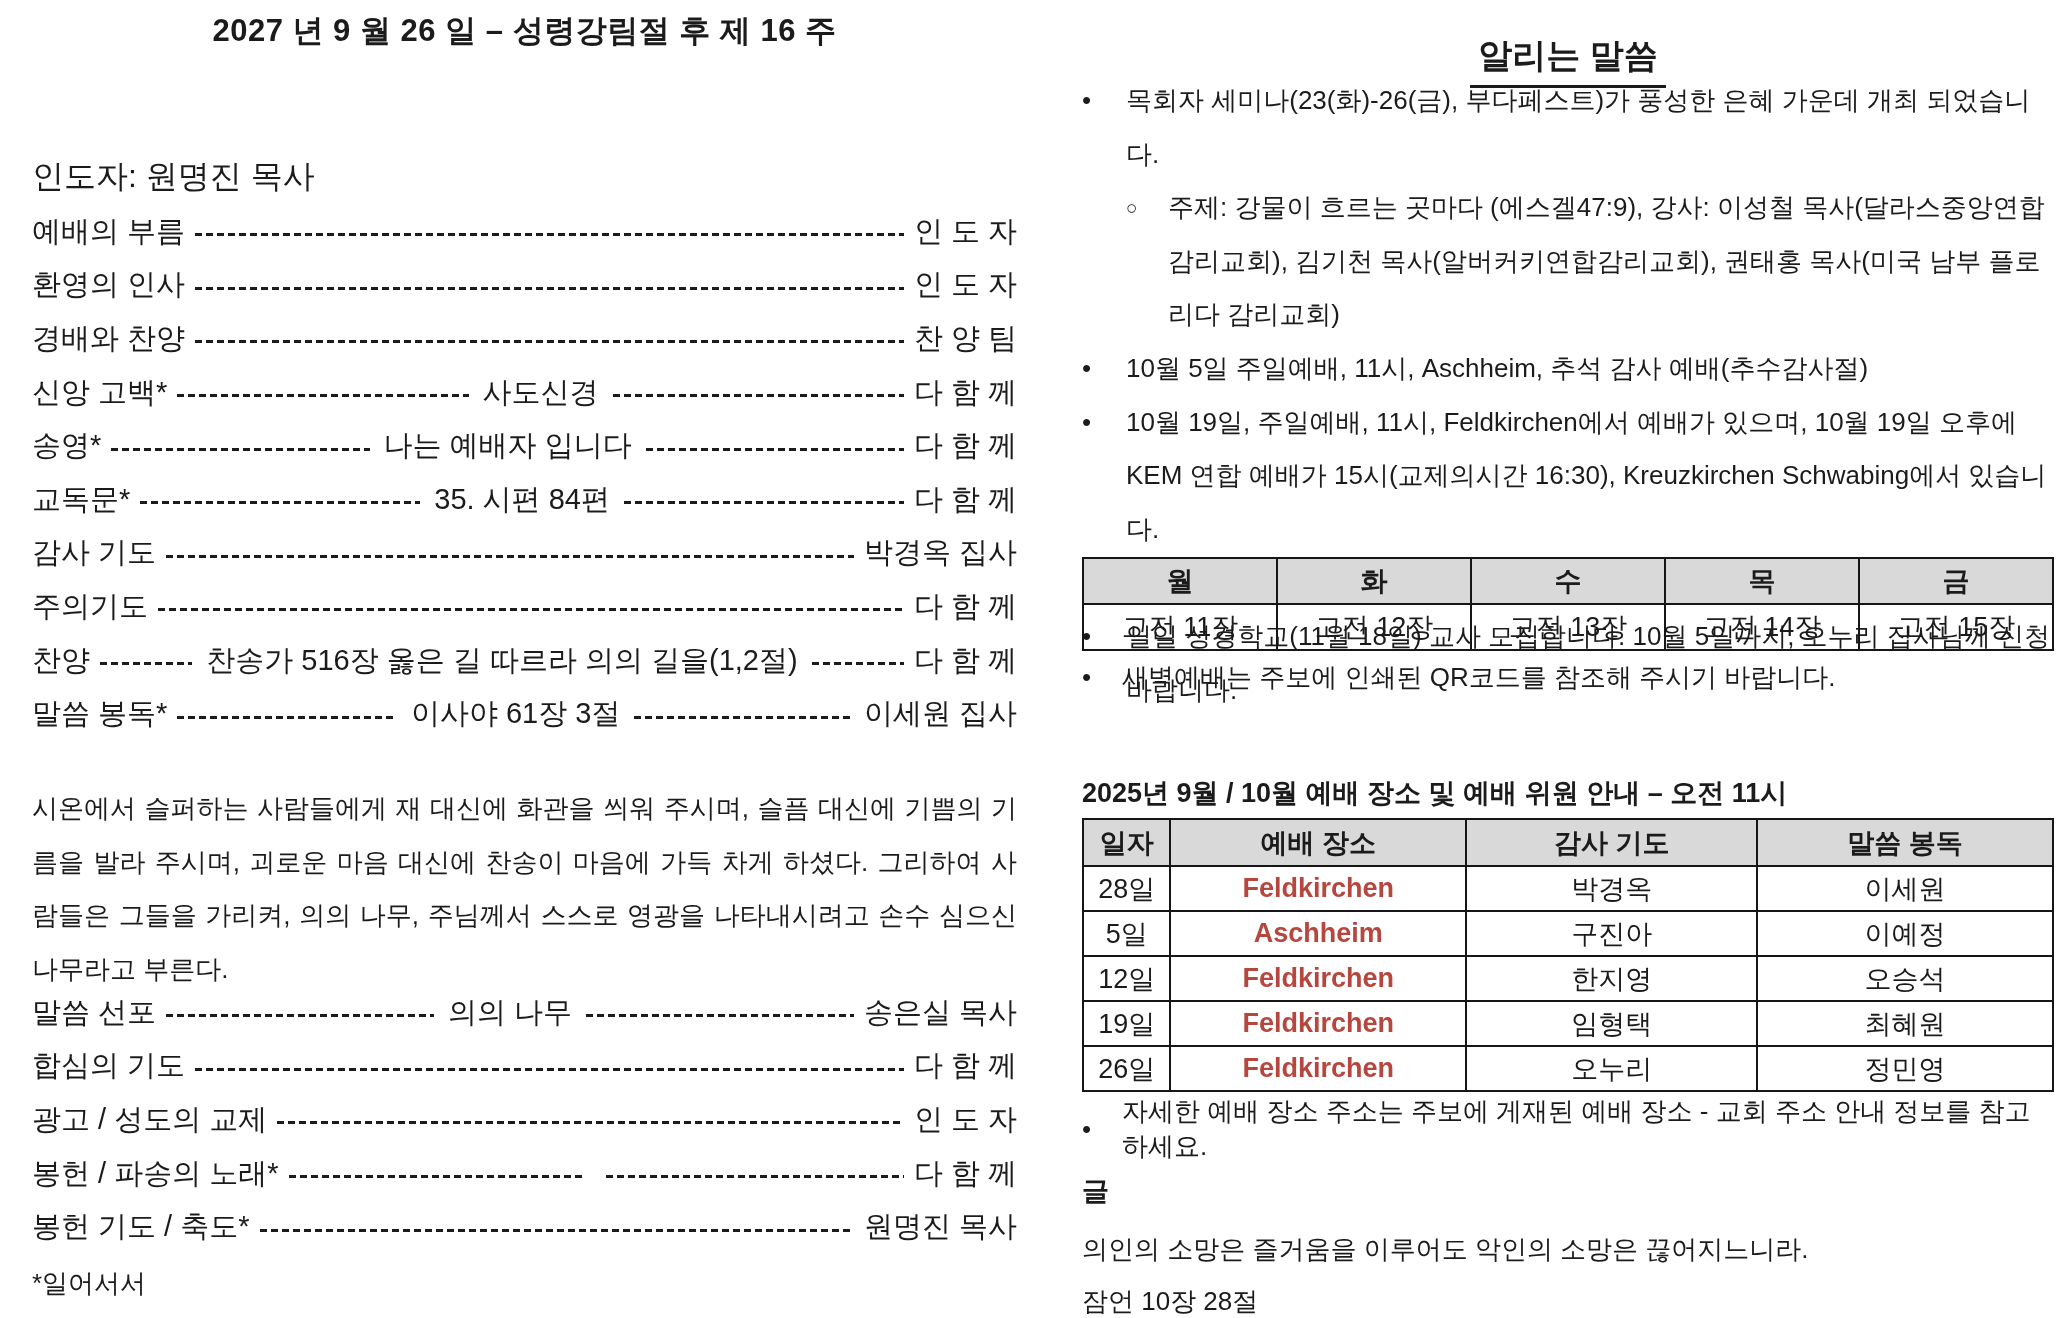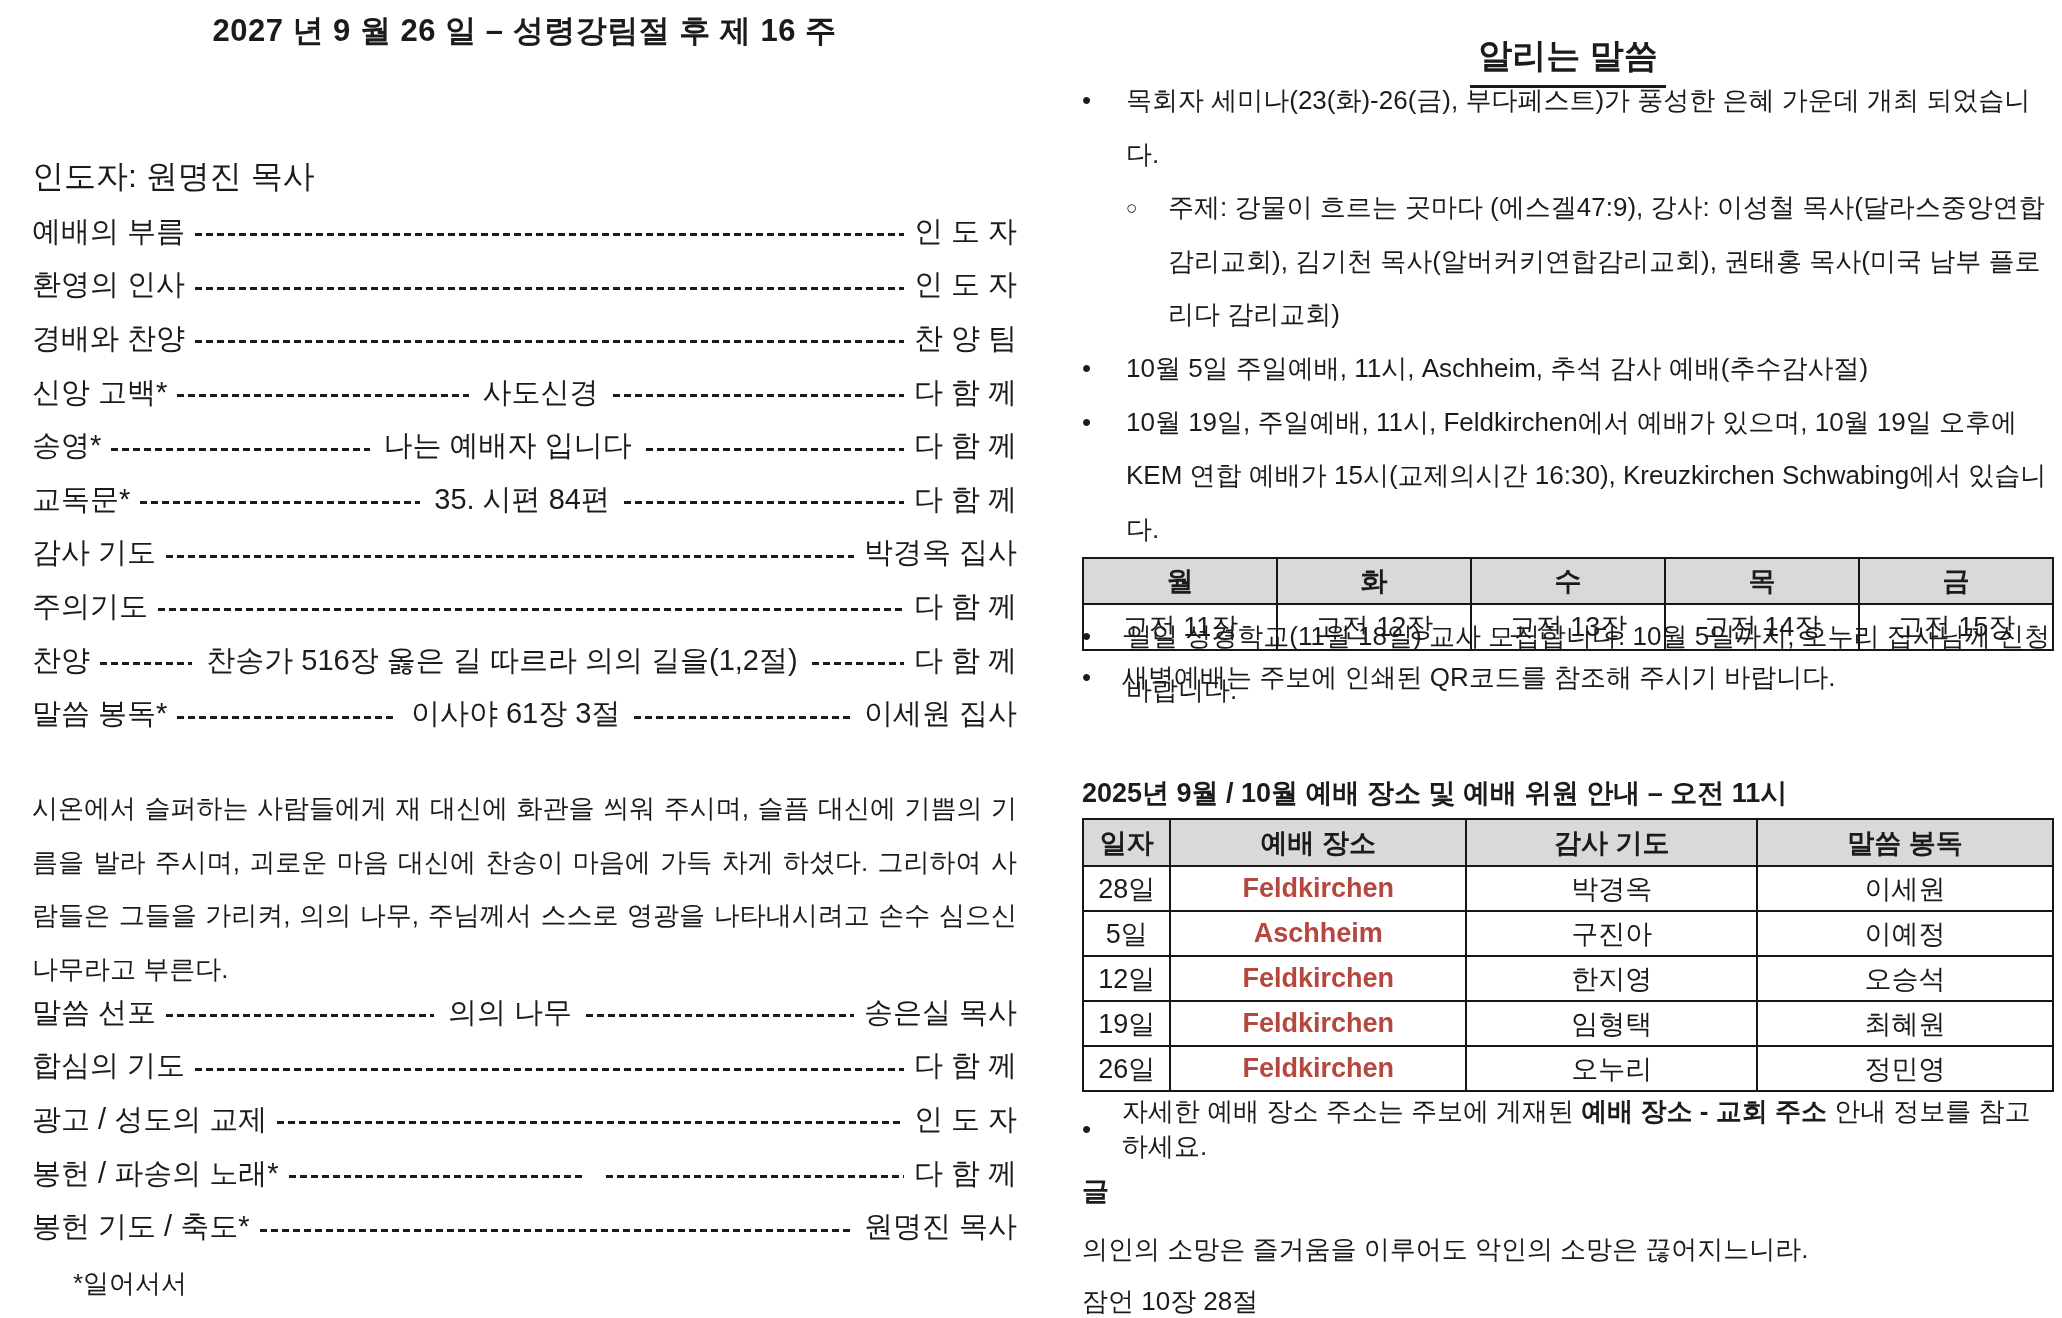--- a/index.html
+++ b/index.html
@@ -22,21 +22,21 @@
   #order-top    { top:205px; }
   #order-bottom { top:986px; }
   .order-row { height:53.6px; display:flex; align-items:center;
                font-size:29px; white-space:nowrap; }
   .order-center { margin:0 4px; }
   .leader { flex:1 1 24px; min-width:24px; height:3px; margin:6px 10px 0 10px;
             background:repeating-linear-gradient(90deg, var(--ink) 0 7px, transparent 7px 11px); }
   .scripture { position:absolute; top:782px; left:0; right:0;
                font-size:26px; line-height:53.6px; text-align:justify; }
   .footnote-row { position:absolute; top:1256px; left:0; height:54px;
-                  display:flex; align-items:center; font-size:26px;margin-left:41px; }
+                  display:flex; align-items:center; font-size:26px; }
 
   
   .right-title { position:absolute; top:4px; left:0; width:100%; text-align:center; }
   .right-title span { display:inline-block; font-size:34px; font-weight:bold;
                       border-bottom:3px solid var(--ink); padding:0 8px 6px 8px;margin-top:29px; }
   #announcements { position:absolute; top:74px; left:0; right:0; }
   .ann-item { display:flex; font-size:26px; line-height:53.6px; }
   .ann-item .bullet { flex:0 0 44px; width:44px; }
   .ann-item.lvl2 { padding-left:44px; }
   .ann-item.lvl2 .bullet { flex-basis:42px; width:42px; font-size:19px; }
@@ -58,21 +58,21 @@
   #schedule-table { position:absolute; top:818px; left:0; right:0; }
   #schedule-table th { height:47px; }
   #schedule-table td { height:45px; }
   td.place { color:var(--place-red); font-weight:bold; }
 
   .bullet-line { position:absolute; left:0; right:0; height:54px;
                  display:flex; align-items:center; font-size:26px; }
   .bullet-line .bullet { flex:0 0 40px; width:40px; }
   #qr-note       { top:650px; }
   #schedule-note { top:1102px; }
-  .bold-inline { font-weight:bold; }
+  .bold-inline { font-weight:normal; }
 
   #verse-heading { position:absolute; top:1164px; height:54px; display:flex;
                    align-items:center; font-size:27px; font-weight:bold; }
   #verse-text { position:absolute; top:1222px; height:54px; display:flex;
                 align-items:center; font-size:26px; }
   #verse-ref  { position:absolute; top:1274px; height:54px; display:flex;
                 align-items:center; font-size:26px; }
 </style>
 </head>
 <body style="--place-red: #b5473f; --header-bg: #d9d9d9;">

